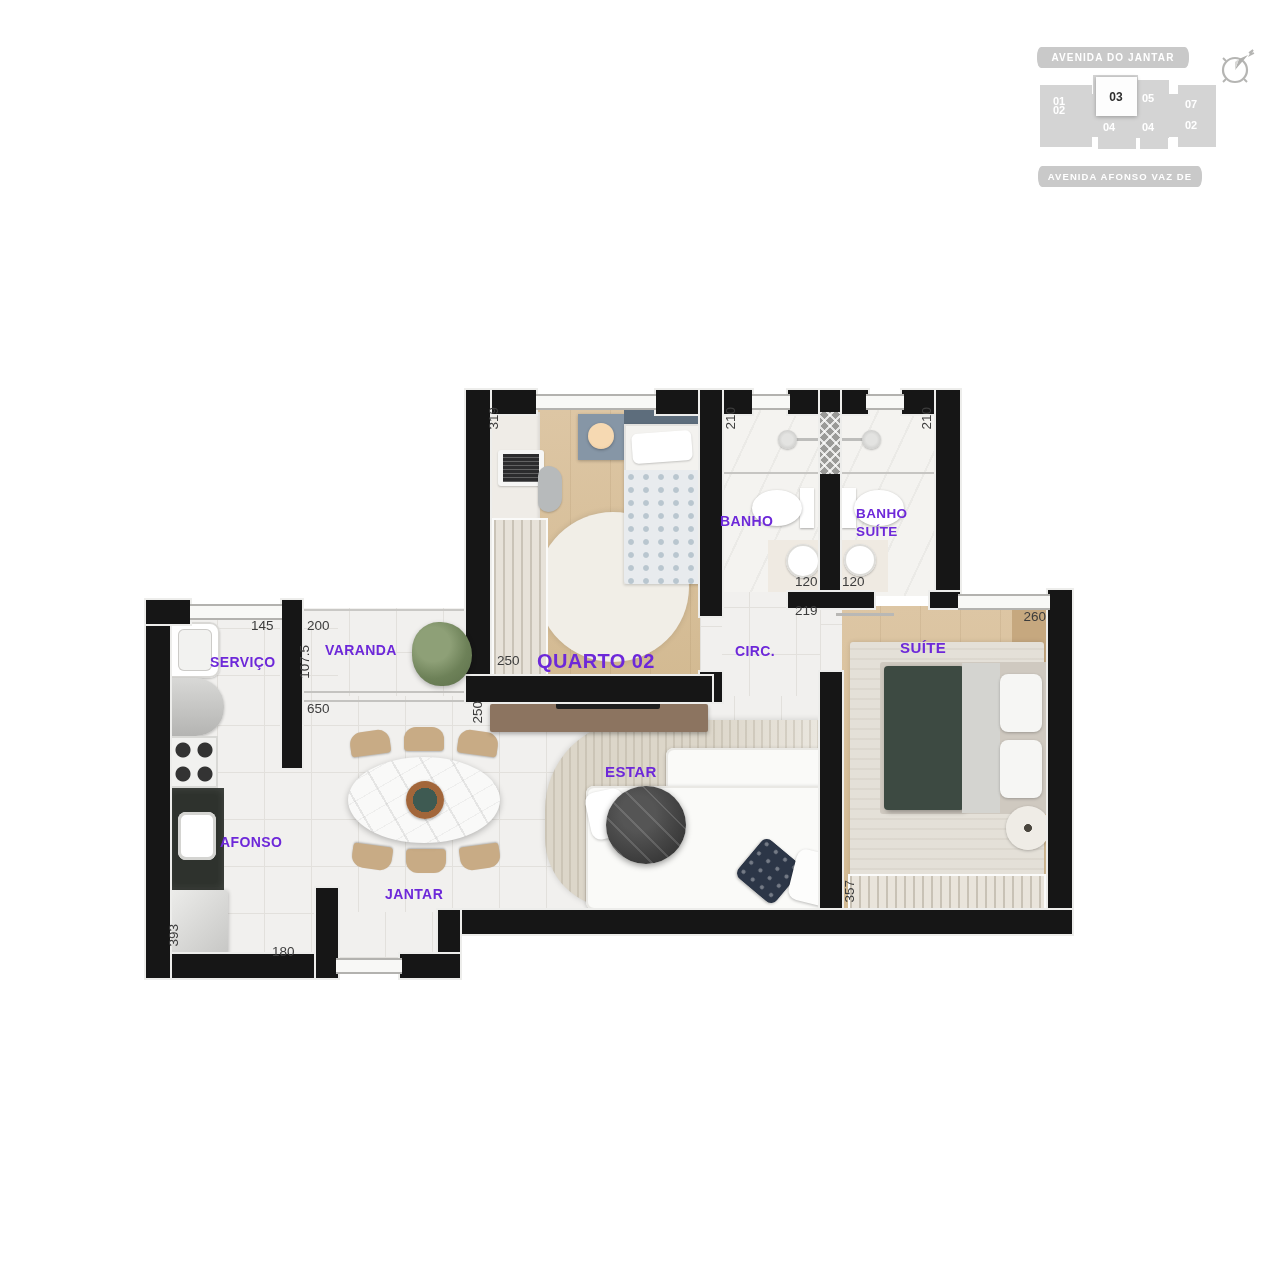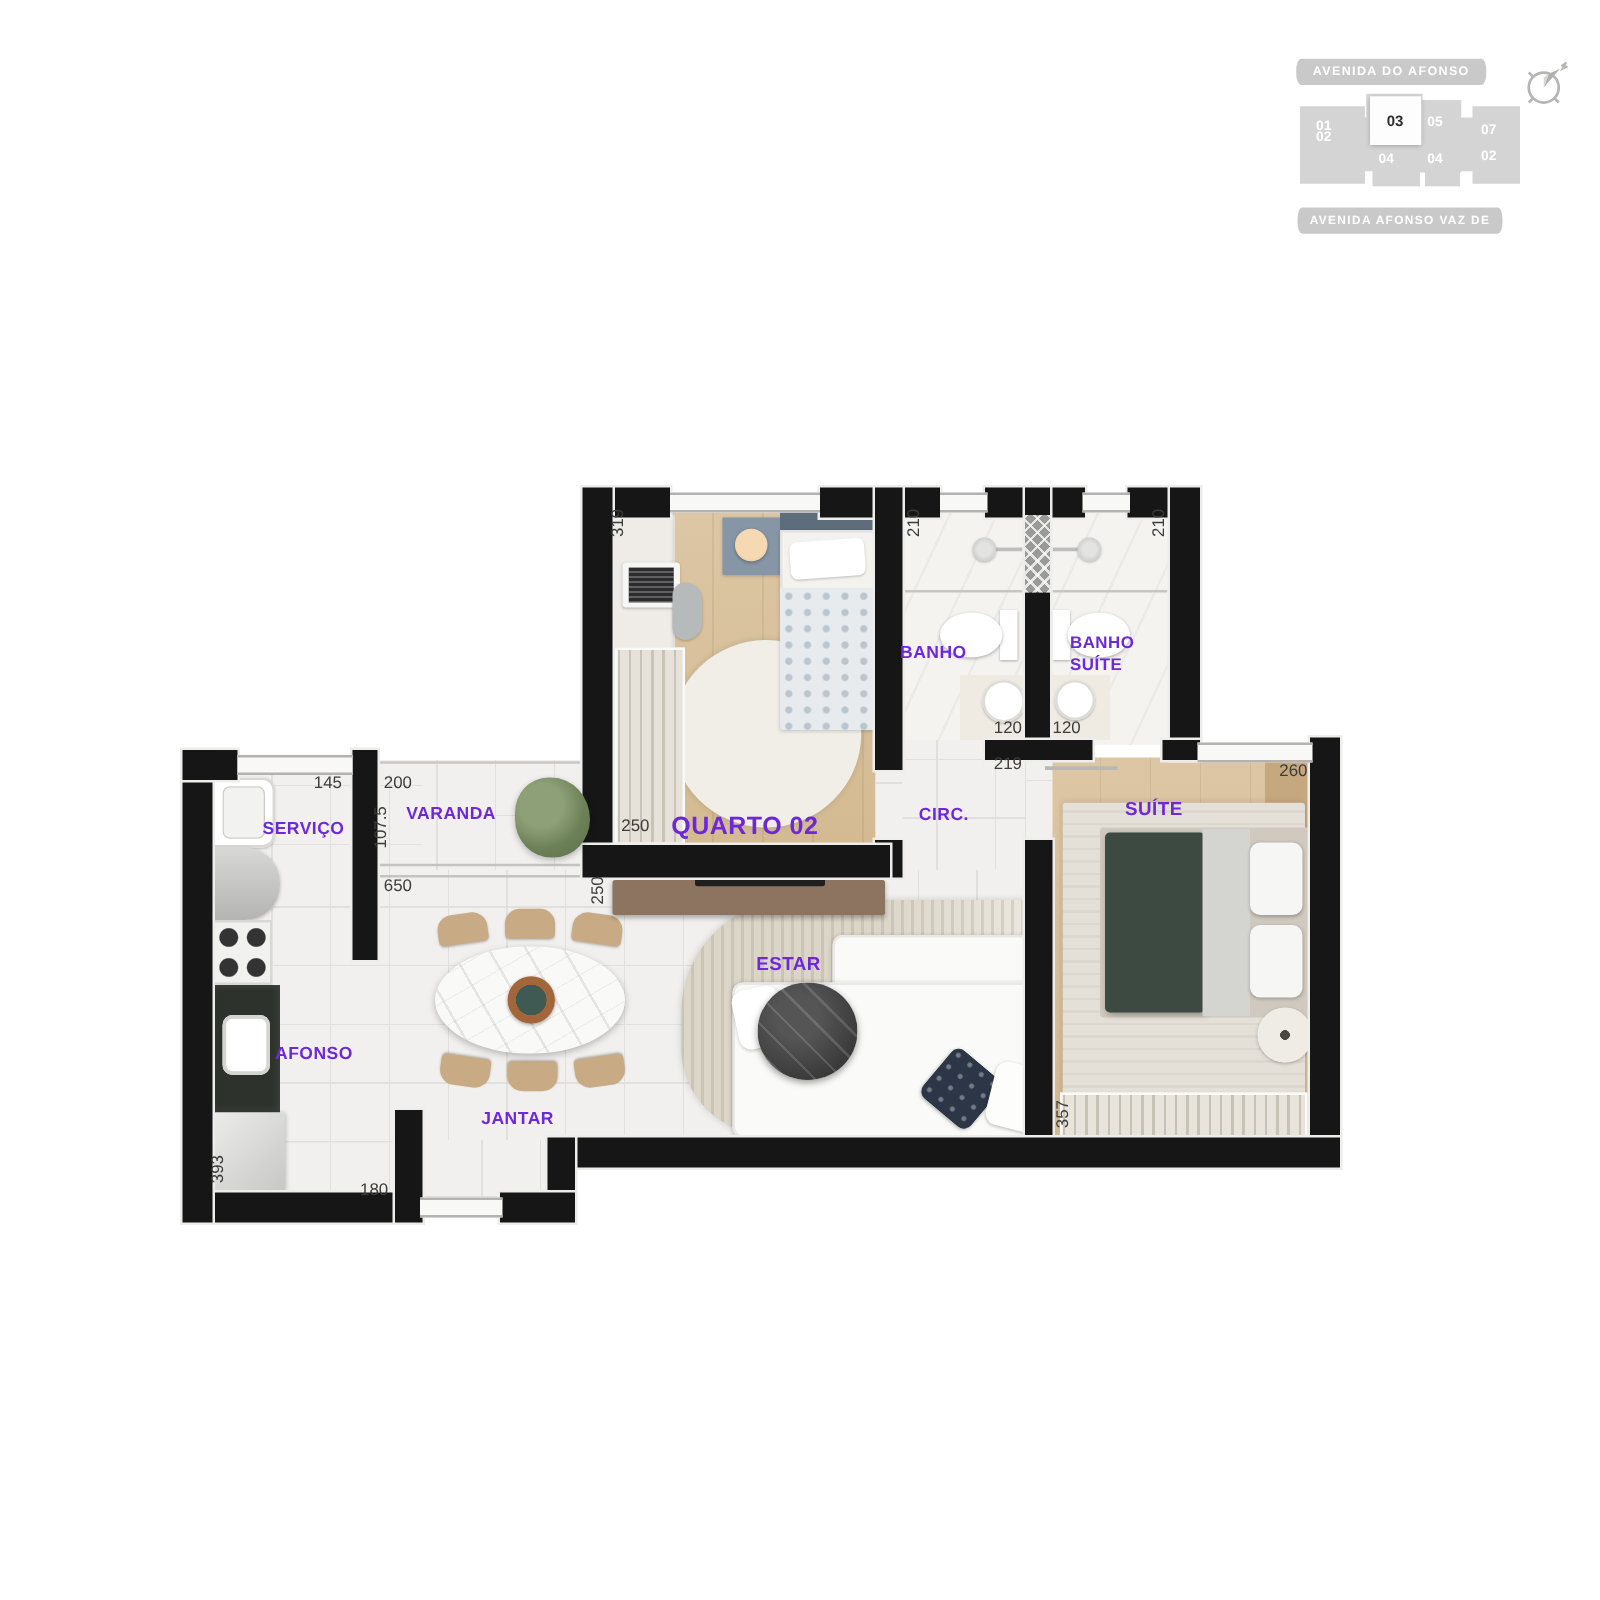--- a/index.html
+++ b/index.html
@@ -37,21 +37,21 @@
   .loc-unit{position:absolute;z-index:3;color:#ffffff;font-size:11px;font-weight:bold;text-align:center;}
   .loc-hi{position:absolute;z-index:2;background:#fdfdfd;box-shadow:0 1px 4px rgba(0,0,0,.28);}
   .loc-hi-num{color:#2e2e2e;font-size:12px;}
 </style>
 </head>
 <body>
 
 <div class="stage">
 
   <div class="abs" style="left:0;top:0;width:1280px;height:220px;z-index:8;">
-    <div class="loc-banner" style="left:1037px;top:47px;width:152px;height:21px;line-height:21px;"><span>AVENIDA DO AFONSO</span></div>
+    <div class="loc-banner" style="left:1037px;top:47px;width:152px;height:21px;line-height:21px;"><span>AVENIDA DO JANTAR</span></div>
 
     <div class="abs" style="left:1214px;top:45px;width:44px;height:44px;">
       <svg width="44" height="44" viewBox="0 0 44 44">
         <circle cx="21" cy="25" r="12" fill="none" stroke="#b5b5b3" stroke-width="2.2"></circle>
         <line x1="9" y1="13" x2="12" y2="16" stroke="#b5b5b3" stroke-width="2"></line>
         <line x1="30" y1="34" x2="33" y2="37" stroke="#b5b5b3" stroke-width="2"></line>
         <line x1="9" y1="37" x2="12" y2="34" stroke="#b5b5b3" stroke-width="2"></line>
         <path d="M21 25 L34 10 L25 14 Z" fill="#b0b0ae"></path>
         <path d="M21 25 L25 14 L21 17 Z" fill="#d8d8d6"></path>
         <path d="M35 8 l4 -3 l-3 5 l4 -2" fill="none" stroke="#b5b5b3" stroke-width="1.6"></path>
@@ -220,15 +220,15 @@
   <div class="dim" style="left:795px;top:574px;">120</div>
   <div class="dim" style="left:842px;top:574px;">120</div>
   <div class="dim" style="left:795px;top:603px;">219</div>
   <div class="dim" style="left:1012px;top:609px;width:34px;text-align:right;">260</div>
   <div class="dimv" style="left:842px;top:880px;">357</div>
   <div class="dim" style="left:251px;top:618px;">145</div>
   <div class="dim" style="left:307px;top:618px;">200</div>
   <div class="dimv" style="left:297px;top:645px;">107.5</div>
   <div class="dim" style="left:307px;top:701px;">650</div>
   <div class="dimv" style="left:166px;top:924px;">393</div>
-  <div class="dim" style="left:288px;top:944px;">180</div>
+  <div class="dim" style="left:272px;top:944px;">180</div>
 
 </div>
 
 </body></html>

